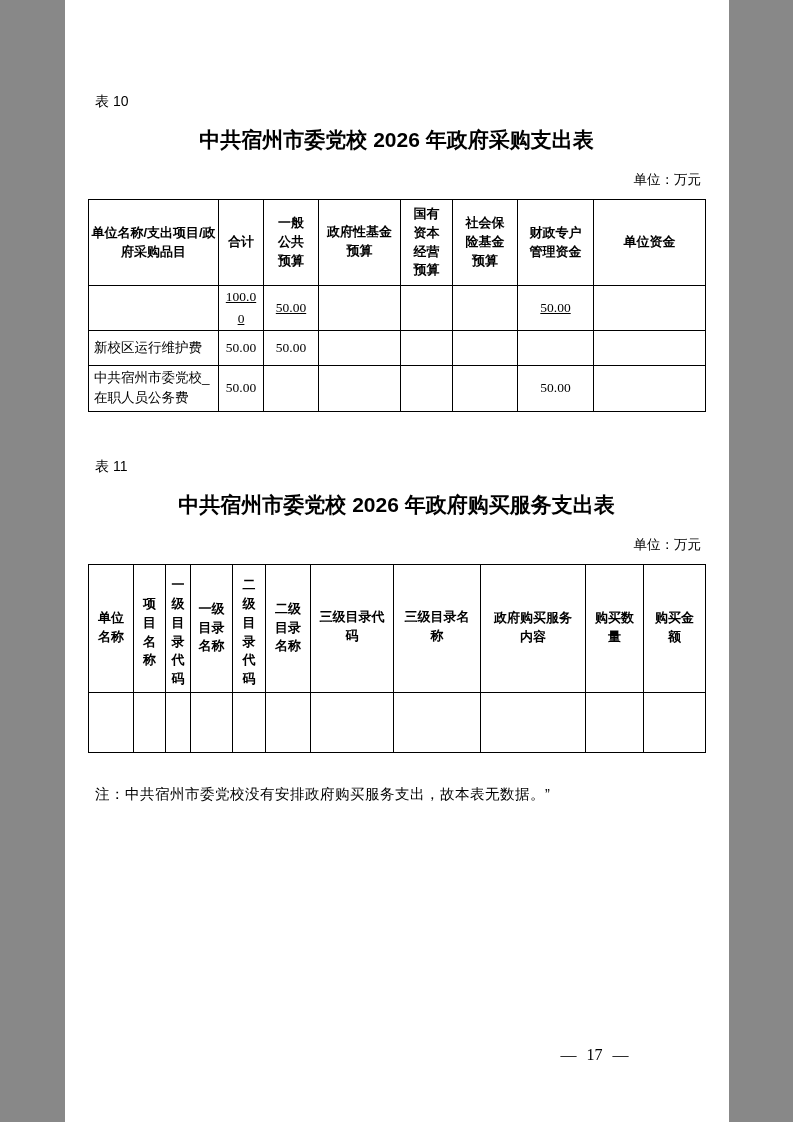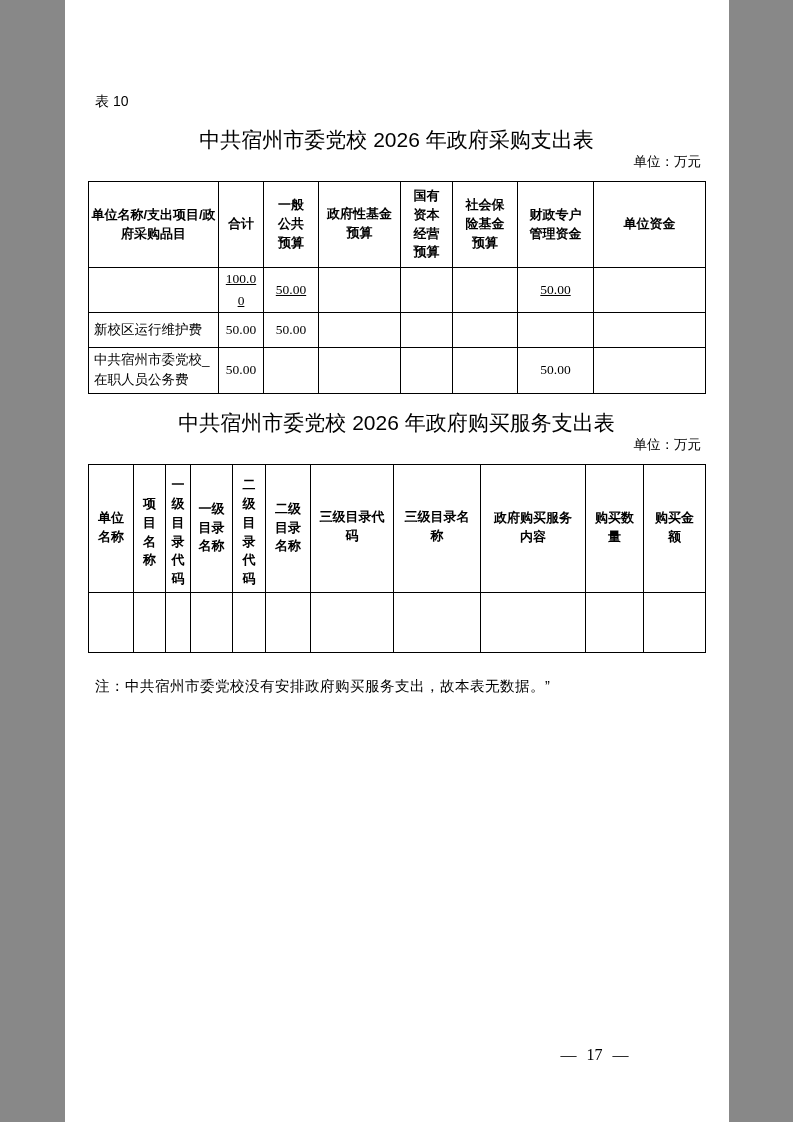--- a/index.html
+++ b/index.html
@@ -5,22 +5,22 @@
   * { margin:0; padding:0; box-sizing:border-box; }
   html,body { background:#888; }
   .page {
     width:664px; height:1122px; background:#ffffff; position:relative;
     margin:0 auto; font-family:"Liberation Sans", sans-serif; color:#000;
     overflow:hidden;
   }
   .content { width:617px; margin:0 auto; padding-top:93px; }
 
   .t-label { font-size:14px; padding-left:7px; }
-  .t-title { font-size:21px; font-weight:normal; text-align:center; margin-top:16px; line-height:26px; }
-  .t-unit  { font-size:13.5px; text-align:right; padding-right:4px; }
+  .t-title { font-size:21px; font-weight:bold; text-align:center; margin-top:16px; line-height:26px; }
+  .t-unit  { font-size:13.5px; text-align:right; margin-top:18px; padding-right:4px; }
 
   table { border-collapse:collapse; table-layout:fixed; width:617px; margin-top:10px;
           border:1.5px solid #000; }
   th, td { border:1px solid #000; text-align:center; vertical-align:middle;
            font-size:13px; overflow:hidden; }
   th { font-weight:bold; padding:0; }
   .hw { display:inline-block; line-height:1.45; text-align:center; }
   .w1 { width:1.25em;margin-top:9px; } .w2 { width:2.25em; } .w3 { width:3.35em; }
   .w4 { width:4.5em; }  .w5 { width:5.4em;font-family:Liberation Mono, monospace; }  .w6 { width:6.5em; }
   .w95 { width:9.6em; }
@@ -28,21 +28,21 @@
   .t10 thead tr { height:86px; }
   .t10 .r1 { height:45px;text-decoration:underline; } .t10 .r2 { height:35px; } .t10 .r3 { height:45px; }
   td.num { font-family:"Liberation Serif", serif; font-size:13.5px;
            word-break:break-all; padding:0 4px; line-height:1.6; }
   td.name { text-align:left; padding:2px 5px; font-size:13.5px; line-height:1.5; }
 
   .t11 thead tr { height:128px; }
   .t11 tbody tr { height:60px; }
 
   .gap2 { margin-top:46px; }
-  .note { font-size:14.5px; margin-top:24px; padding-left:7px; letter-spacing:0.5px; }
+  .note { font-size:14.5px; margin-top:32px; padding-left:7px; letter-spacing:0.5px; }
   .pagenum { position:absolute; top:1046px; right:100px;
              font-family:"Liberation Serif", serif; font-size:16px; word-spacing:6px; }
 </style>
 </head>
 <body>
 
 <div class="page">
   <div class="content">
 
     <div class="t-label">表 10</div>
@@ -99,20 +99,21 @@
           <td class="num"></td>
           <td class="num"></td>
           <td class="num"></td>
           <td class="num"></td>
           <td class="num">50.00</td>
           <td class="num"></td>
         </tr>
       </tbody>
     </table>
 
+    <div class="t-label gap2">表 11</div>
     <div class="t-title">中共宿州市委党校 2026 年政府购买服务支出表</div>
     <div class="t-unit">单位：万元</div>
 
     <table class="t11">
       <colgroup>
         <col style="width:45px">
           <col style="width:32px">
           <col style="width:25px">
         <col style="width:42px">
           <col style="width:33px">

